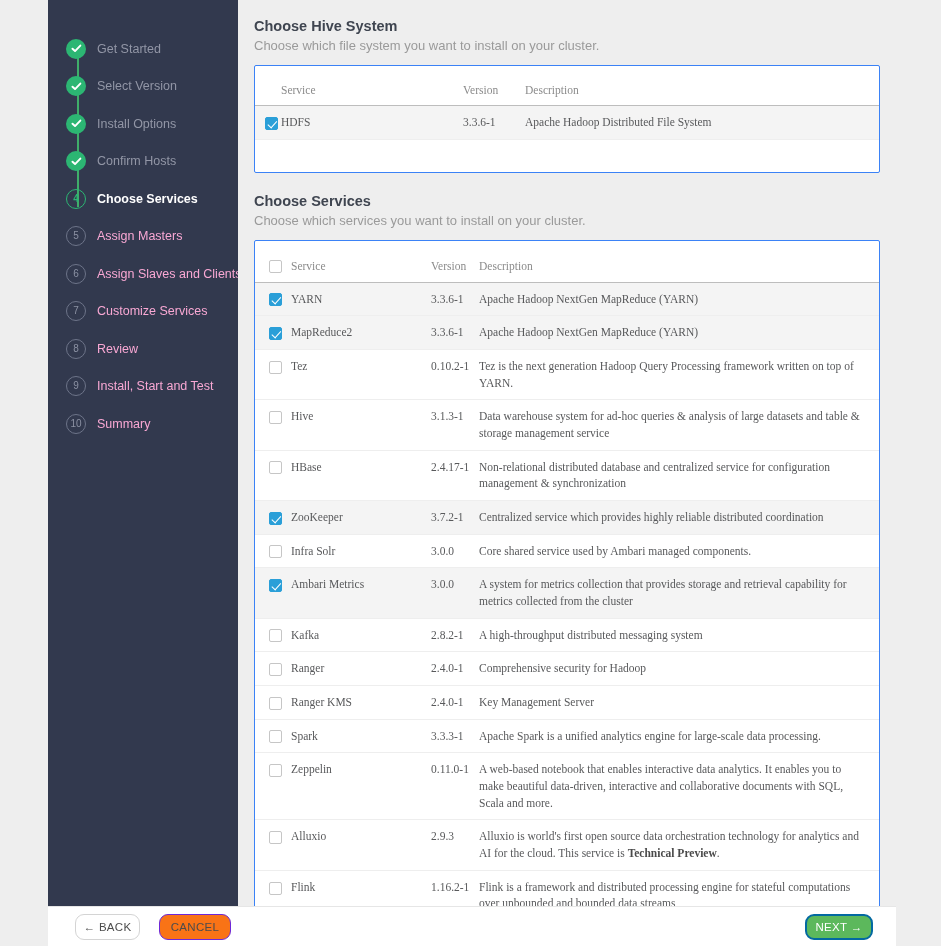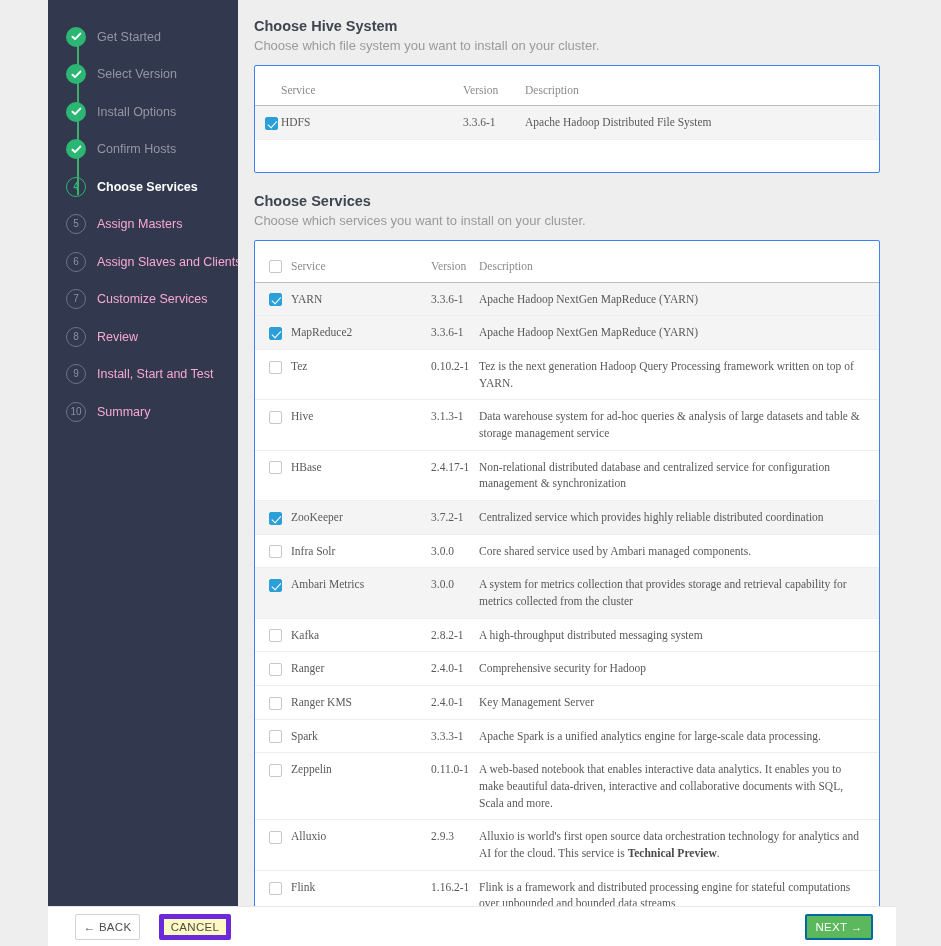--- a/index.html
+++ b/index.html
@@ -15,21 +15,21 @@
     width: 941px; height: 946px;
     background: #eeeeee;
   }
 
   
   .sidebar {
     position: absolute;
     left: 48px; top: 0;
     width: 190px; height: 906px;
     background: #32394e;
-    padding-top: 18px;
+    padding-top: 30px;
   }
   .wiz-list { position: relative; margin: 0; padding: 0; list-style: none; }
   .wiz-item {
     position: relative;
     display: flex;
     align-items: center;
     height: 37.5px;
     padding-left: 18px;
   }
   .wiz-connector {
@@ -170,38 +170,38 @@
     position: absolute;
     left: 48px; top: 906px;
     width: 848px; height: 40px;
     background: #ffffff;
     border-top: 1px solid #e6e6e6;
   }
   .btn {
     position: absolute;
     top: 7px;
     height: 26px;
-    border-radius: 2px;
+    border-radius: 9px;
     font-size: 11.5px;
     display: flex;
     align-items: center;
     justify-content: center;
     cursor: pointer;
     letter-spacing: 0.3px;
   }
   .btn-back {
     left: 27px; width: 65px;
     background: #ffffff;
     border: 1px solid #d4d4d4;
     color: #4c4c4c;
   }
   .btn-cancel {
     left: 111px; width: 72px;
-    background: #fef9c3;
-    border: 5px solid #6d28d9;
+    background: #f97316;
+    border: 1px solid #6d28d9;
     color: #4c4c4c;
   }
   .btn-next {
     left: 757px; width: 68px;
     background: #5cb85c;
     border: 2px solid #0369a1;
     color: #ffffff;
   }
   .footer-right-fill {
     position: absolute;

